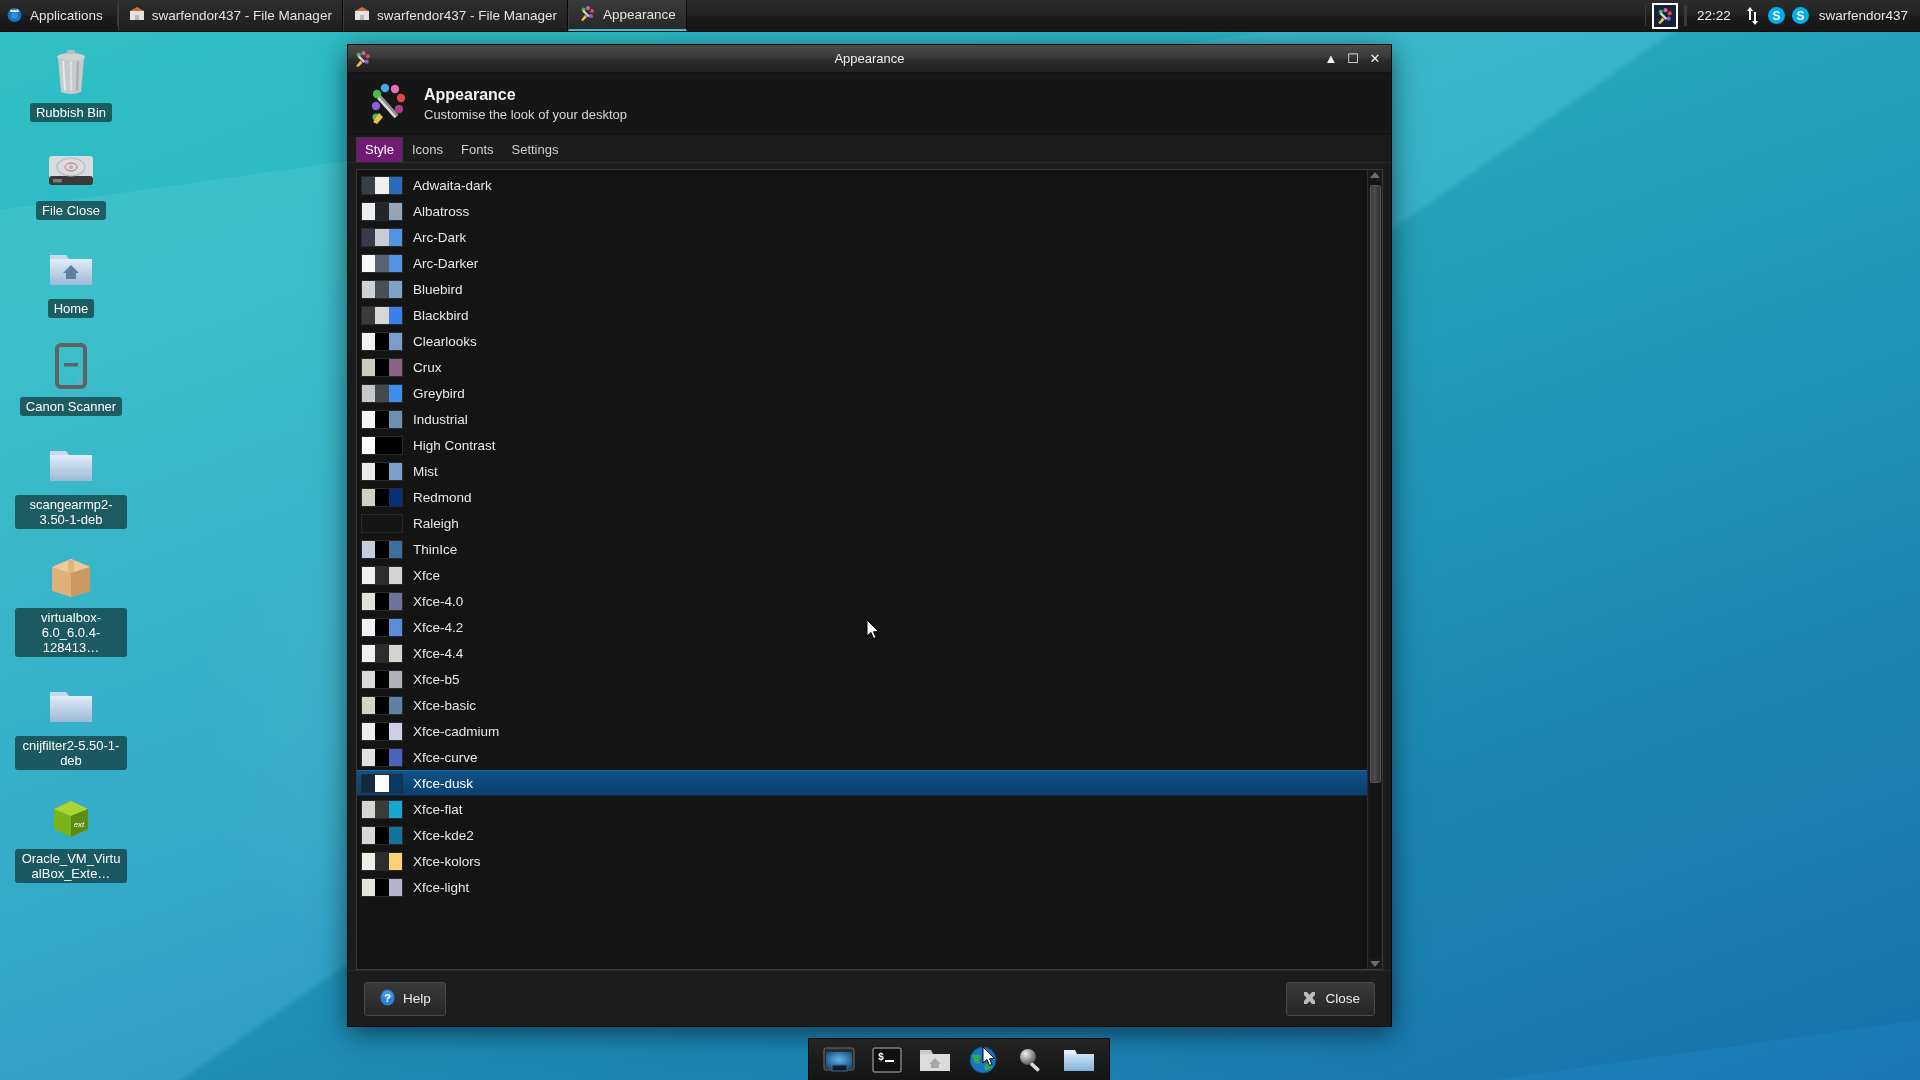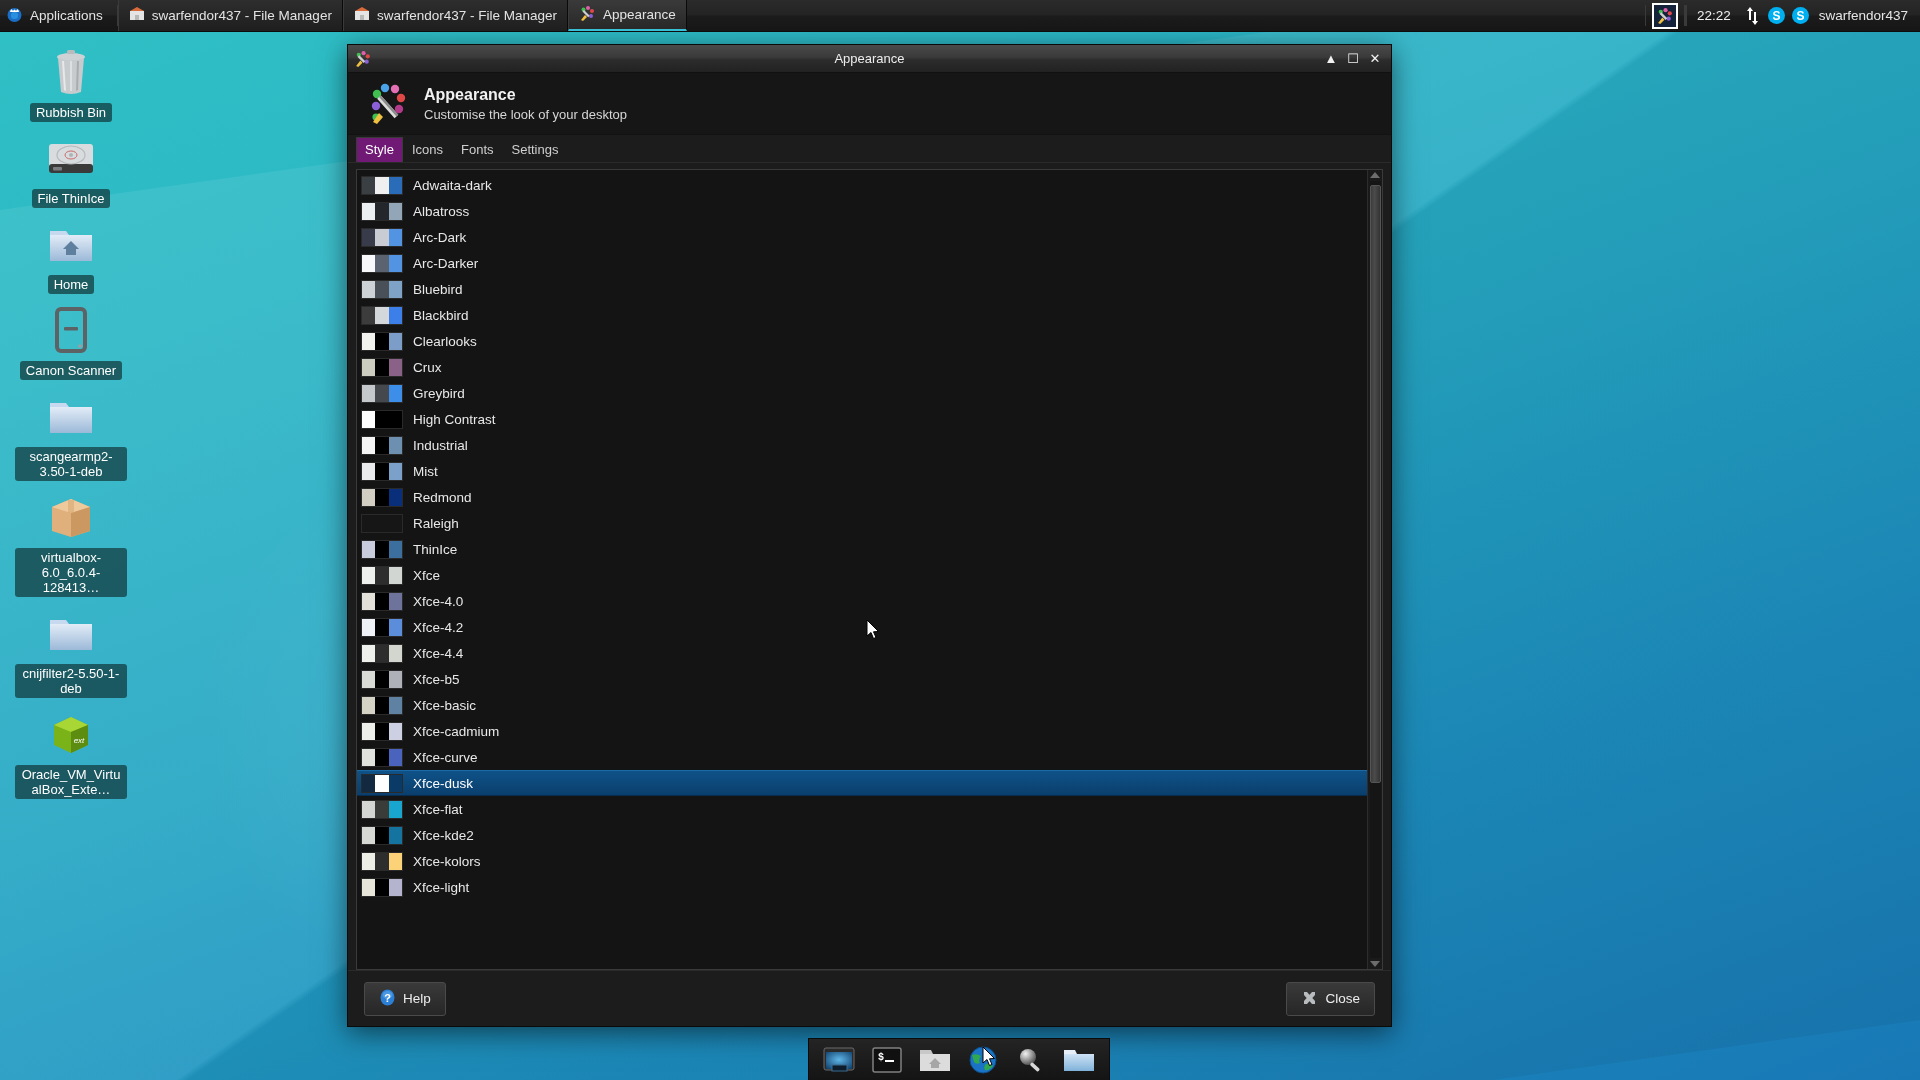--- a/index.html
+++ b/index.html
@@ -58,21 +58,21 @@
   }
   #clock { padding: 0 10px; font-size: 13.5px; color: #f0f0f0; display:flex; align-items:center; }
   #username-label { padding: 0 12px 0 6px; font-size: 13.5px; display:flex; align-items:center; }
   .tray-icon { width: 20px; height: 20px; align-self: center; margin: 0 2px; }
 
   
   #desktop-icons {
     position: absolute; left: 12px; top: 46px; width: 120px; z-index: 5;
   }
   .desktop-icon {
-    width: 118px; margin-bottom: 10px;
+    width: 118px; margin-bottom: 22px;
     display: flex; flex-direction: column; align-items: center;
   }
   .desktop-icon .glyph {
     width: 52px; height: 52px; display: flex; align-items: center; justify-content: center;
   }
   .desktop-icon .dlabel {
     margin-top: 5px; color: #ffffff; font-size: 13px; line-height: 15px;
     text-align: center; padding: 2px 6px; border-radius: 3px;
     background: rgba(16,55,58,0.72); max-width: 112px; word-break: break-word;
   }
@@ -302,21 +302,21 @@
     <span class="glyph">
       <svg width="50" height="40" viewBox="0 0 50 40">
         <rect x="3" y="6" width="44" height="24" rx="3" fill="#d9dcde"></rect>
         <rect x="3" y="26" width="44" height="9" rx="3" fill="#3a3a3a"></rect>
         <ellipse cx="25" cy="17" rx="14" ry="9" fill="none" stroke="#b7babc" stroke-width="1.2"></ellipse>
         <ellipse cx="25" cy="17" rx="6" ry="4" fill="none" stroke="#c96a6a" stroke-width="1"></ellipse>
         <circle cx="25" cy="17" r="2" fill="#b0b3b5"></circle>
         <rect x="7" y="29" width="9" height="3.5" rx="1" fill="#7a7d7f"></rect>
       </svg>
     </span>
-    <span class="dlabel">File ThinIce</span>
+    <span class="dlabel">File Close</span>
   </div>
 
   <div class="desktop-icon">
     <span class="glyph">
       <svg width="48" height="42" viewBox="0 0 48 42">
         <path d="M3 8 L3 38 L45 38 L45 12 L22 12 L19 8 Z" fill="#c6d9ee"></path>
         <path d="M3 12 L45 12 L45 38 L3 38 Z" fill="url(#homegrad)"></path>
         <defs>
             <linearGradient id="homegrad" x1="0" y1="0" x2="0" y2="1">
           <stop offset="0%" stop-color="#e2ecf7"></stop>
@@ -516,33 +516,33 @@
         <div class="style-row">
           <div class="swatch">
             <span style="background: rgb(196, 200, 203);"></span>
             <span style="background: rgb(69, 73, 77);"></span>
             <span style="background: rgb(61, 142, 232);"></span>
           </div>
           <span>Greybird</span>
         </div>
         <div class="style-row">
           <div class="swatch">
+            <span style="background: rgb(245, 245, 245);"></span>
+            <span style="background: rgb(0, 0, 0);"></span>
+            <span style="background: rgb(109, 143, 176);"></span>
+          </div>
+          <span>Industrial</span>
+        </div>
+        <div class="style-row">
+          <div class="swatch">
             <span style="background: rgb(255, 255, 255);"></span>
             <span style="background: rgb(0, 0, 0);"></span>
             <span style="background: rgb(0, 0, 0);"></span>
           </div>
           <span>High Contrast</span>
-        </div>
-        <div class="style-row">
-          <div class="swatch">
-            <span style="background: rgb(245, 245, 245);"></span>
-            <span style="background: rgb(0, 0, 0);"></span>
-            <span style="background: rgb(109, 143, 176);"></span>
-          </div>
-          <span>Industrial</span>
         </div>
         <div class="style-row">
           <div class="swatch">
             <span style="background: rgb(232, 234, 236);"></span>
             <span style="background: rgb(0, 0, 0);"></span>
             <span style="background: rgb(123, 161, 203);"></span>
           </div>
           <span>Mist</span>
         </div>
         <div class="style-row">

